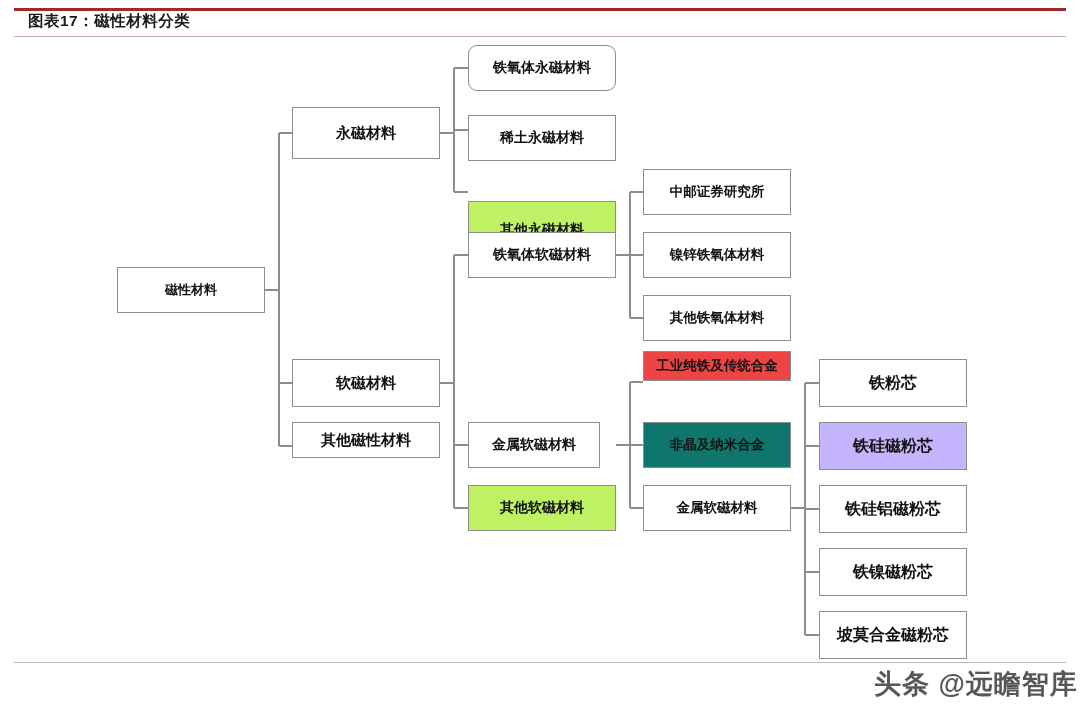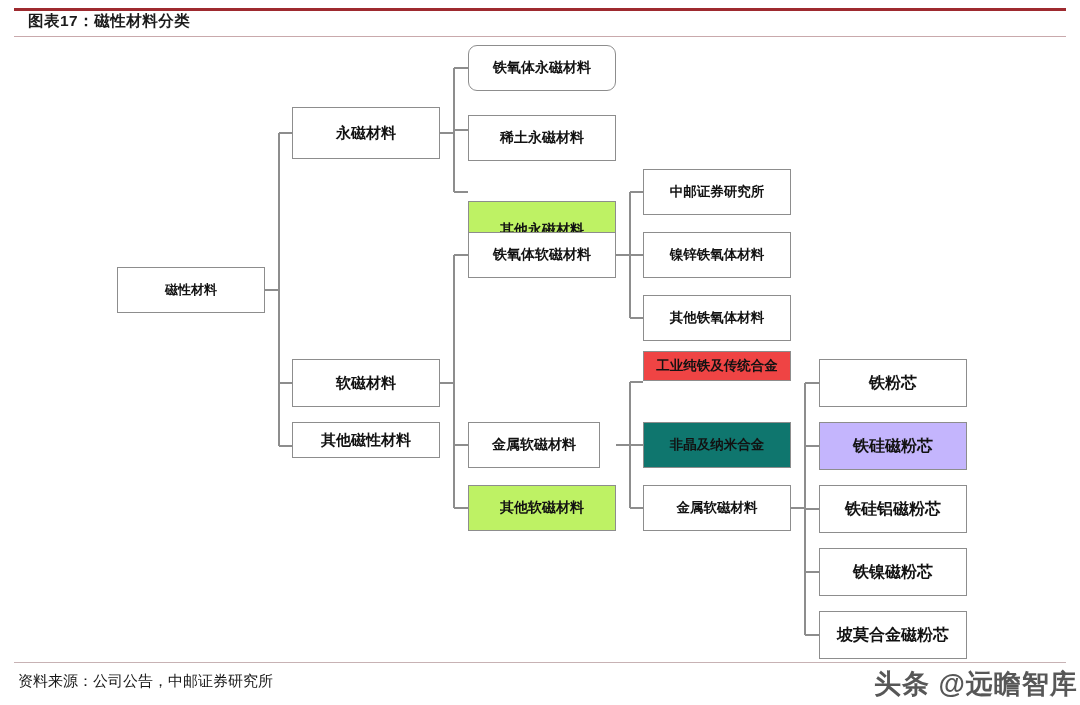--- a/index.html
+++ b/index.html
@@ -177,16 +177,15 @@
         <div class="node n-l5" style="left: 819px; top: 506px; width: 148px; height: 48px; border-color: rgb(141, 141, 141); background: rgb(255, 255, 255);">
           <span>铁镍磁粉芯</span>
         </div>
         <div class="node n-l5" style="left: 819px; top: 569px; width: 148px; height: 48px; border-color: rgb(141, 141, 141); background: rgb(255, 255, 255);">
           <span>坡莫合金磁粉芯</span>
         </div>
       </div>
   </div>
 
   <div class="rule-bottom"></div>
-  <div class="source">资料来源：公司公告，中邮证券研究所</div>
   <div class="watermark">头条 @远瞻智库</div>
 
 </div>
 
 </body></html>

